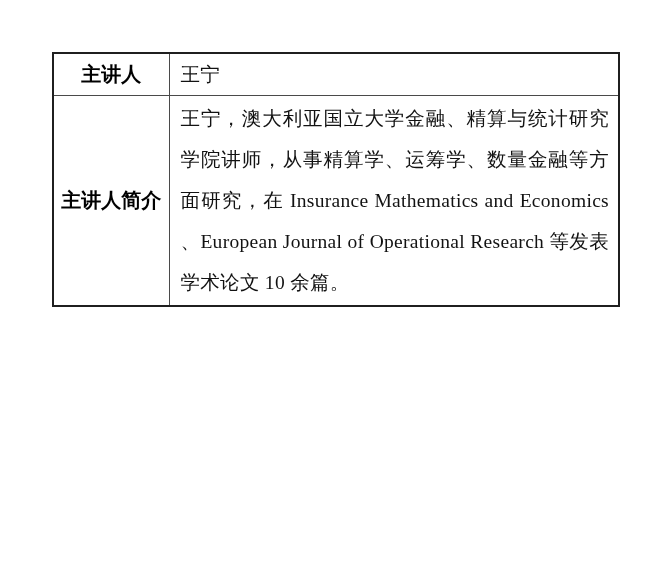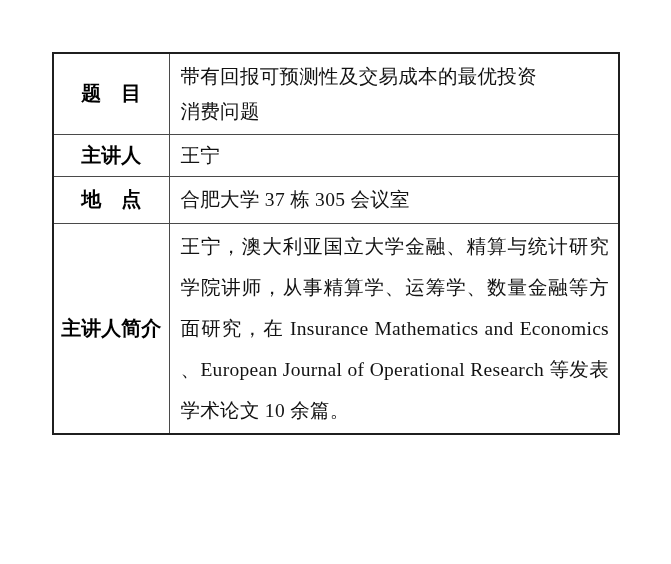--- a/index.html
+++ b/index.html
@@ -61,34 +61,23 @@
 </head>
 <body>
 
 <div class="sheet">
   <table class="notice">
     <colgroup>
       <col style="width:116px">
       <col>
     </colgroup>
     <tbody>
-      <tr class="row-title">
-        <td class="label-cell">题　目</td>
-        <td class="value-cell">
-          <div class="title-line">带有回报可预测性及交易成本的最优投资</div>
-          <div class="title-line">消费问题</div>
-        </td>
-      </tr>
       <tr class="row-speaker">
         <td class="label-cell">主讲人</td>
         <td class="value-cell">王宁</td>
-      </tr>
-      <tr class="row-location">
-        <td class="label-cell">地　点</td>
-        <td class="value-cell">合肥大学 37 栋 305 会议室</td>
       </tr>
       <tr class="row-bio">
         <td class="label-cell">主讲人简介</td>
         <td class="value-cell">
           <div class="bio-text">王宁，澳大利亚国立大学金融、精算与统计研究学院讲师，从事精算学、运筹学、数量金融等方面研究，在 Insurance Mathematics and Economics 、European Journal of Operational Research 等发表学术论文 10 余篇。</div>
         </td>
       </tr>
     </tbody>
   </table>
 </div>

